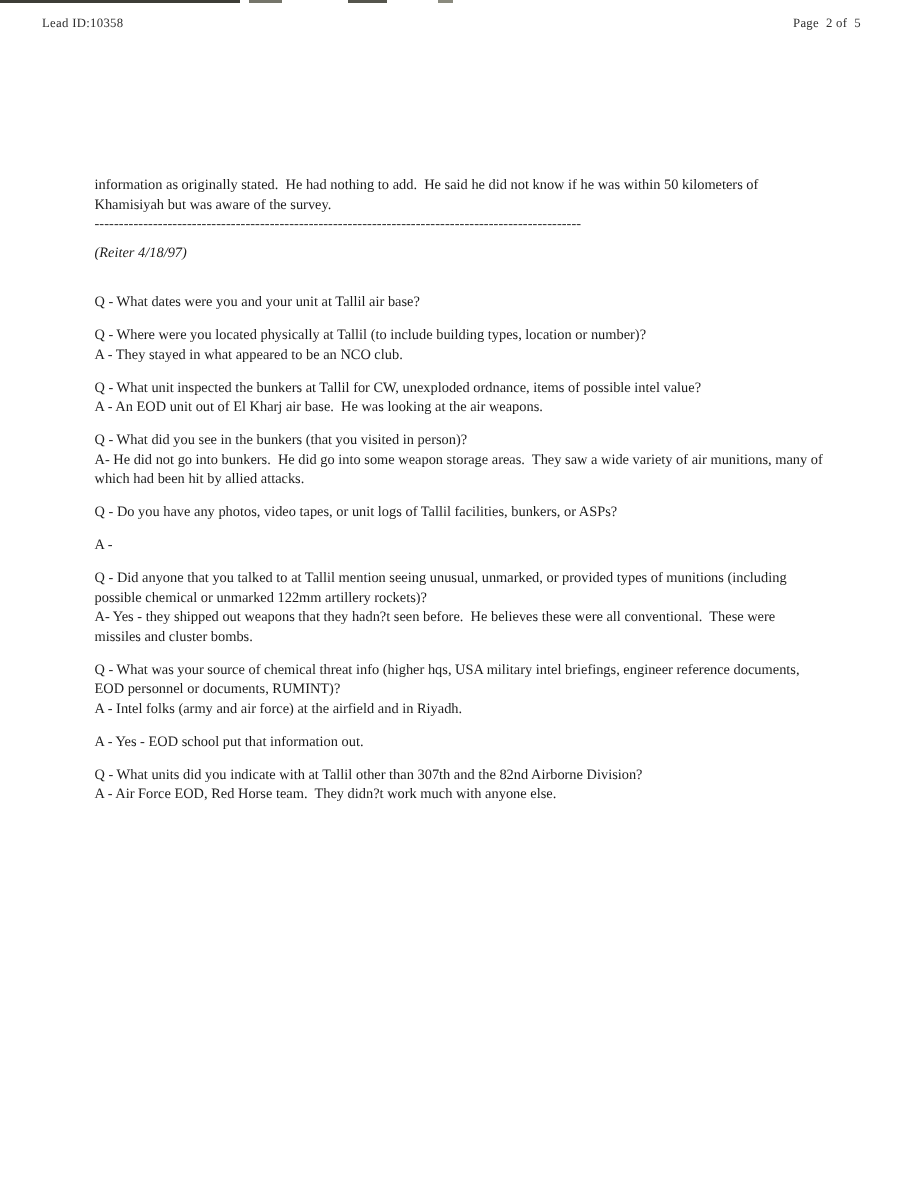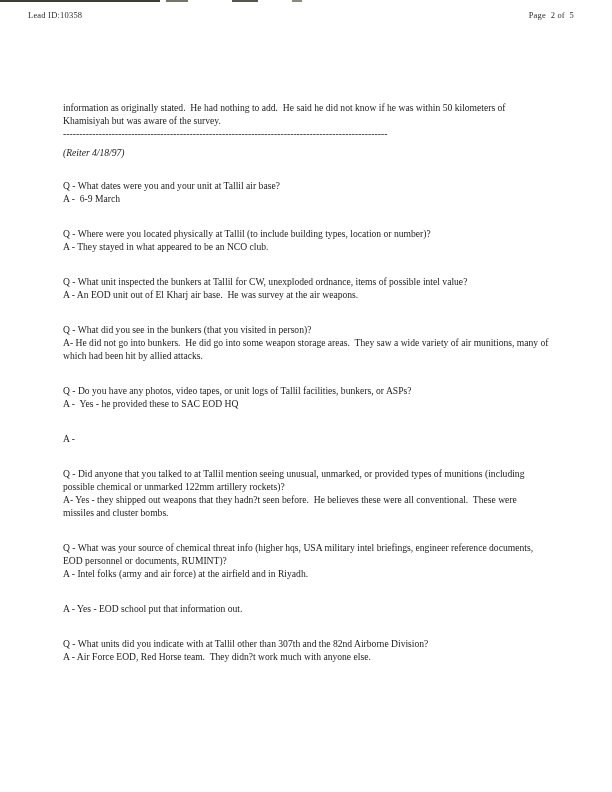--- a/index.html
+++ b/index.html
@@ -29,41 +29,41 @@
     justify-content: space-between;
     align-items: flex-start;
     font-size: 8.5px;
     color: #2e2e2e;
     letter-spacing: 0.2px;
   }
   .lead-id, .page-num { white-space: pre-wrap; font-family: Liberation Serif, serif; }
 
   .content {
     position: absolute;
-    top: 101px; left: 63px;
+    top: 117px; left: 63px;
     width: 486px;
     font-size: 9.6px;
     line-height: 13px;
     color: #1c1c1c;
   }
   .para, .q-line, .a-line, .attribution { white-space: pre-wrap; }
 
   .separator {
     margin-top: 1px;
     font-size: 9.6px;
     line-height: 12px;
     letter-spacing: 0.05px;
     color: #2a2a2a;
     overflow: hidden;
     white-space: nowrap;
     width: 330px;
   }
   .attribution { margin-top: 6px; font-style: italic; }
 
-  .qa-block { margin-top: 22px; }
+  .qa-block { margin-top: 9px; }
   .qa-block.first { margin-top: 20px; }
 </style>
 </head>
 <body>
 
 <div class="page">
 
   <div class="scan-seg s1"></div>
   <div class="scan-seg s2"></div>
   <div class="scan-seg s3"></div>
@@ -75,41 +75,39 @@
   </div>
 
   <div class="content">
 
     <div class="para">information as originally stated.  He had nothing to add.  He said he did not know if he was within 50 kilometers of Khamisiyah but was aware of the survey.</div>
     <div class="separator">----------------------------------------------------------------------------------------------------</div>
     <div class="attribution">(Reiter 4/18/97)</div>
 
     <div class="qa-block first">
       <div class="q-line">Q - What dates were you and your unit at Tallil air base?</div>
-      <div class="a-line">A -  6-9 March</div>
     </div>
 
     <div class="qa-block">
       <div class="q-line">Q - Where were you located physically at Tallil (to include building types, location or number)?</div>
       <div class="a-line">A - They stayed in what appeared to be an NCO club.</div>
     </div>
 
     <div class="qa-block">
       <div class="q-line">Q - What unit inspected the bunkers at Tallil for CW, unexploded ordnance, items of possible intel value?</div>
-      <div class="a-line">A - An EOD unit out of El Kharj air base.  He was survey at the air weapons.</div>
+      <div class="a-line">A - An EOD unit out of El Kharj air base.  He was looking at the air weapons.</div>
     </div>
 
     <div class="qa-block">
       <div class="q-line">Q - What did you see in the bunkers (that you visited in person)?</div>
       <div class="a-line">A- He did not go into bunkers.  He did go into some weapon storage areas.  They saw a wide variety of air munitions, many of which had been hit by allied attacks.</div>
     </div>
 
     <div class="qa-block">
       <div class="q-line">Q - Do you have any photos, video tapes, or unit logs of Tallil facilities, bunkers, or ASPs?</div>
-      <div class="a-line">A -  Yes - he provided these to SAC EOD HQ</div>
     </div>
 
     <div class="qa-block">
       <div class="a-line">A -</div>
     </div>
 
     <div class="qa-block">
       <div class="q-line">Q - Did anyone that you talked to at Tallil mention seeing unusual, unmarked, or provided types of munitions (including possible chemical or unmarked 122mm artillery rockets)?</div>
       <div class="a-line">A- Yes - they shipped out weapons that they hadn?t seen before.  He believes these were all conventional.  These were missiles and cluster bombs.</div>
     </div>

